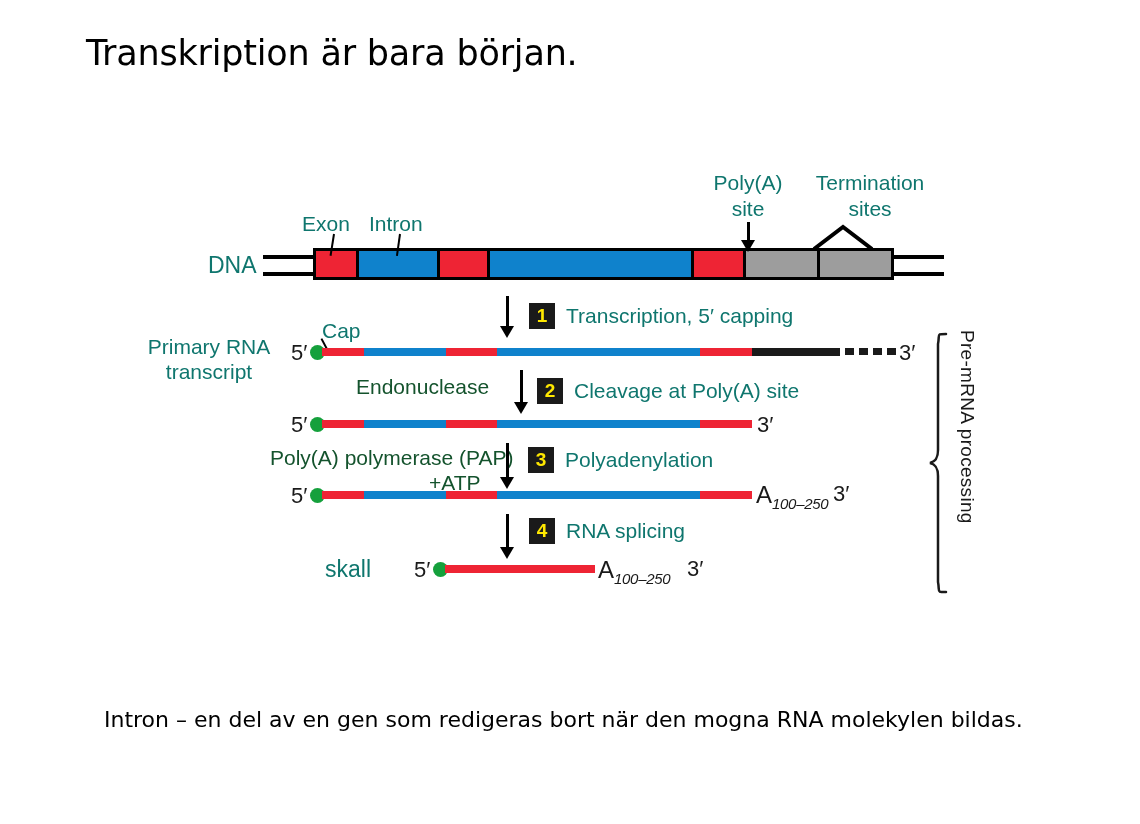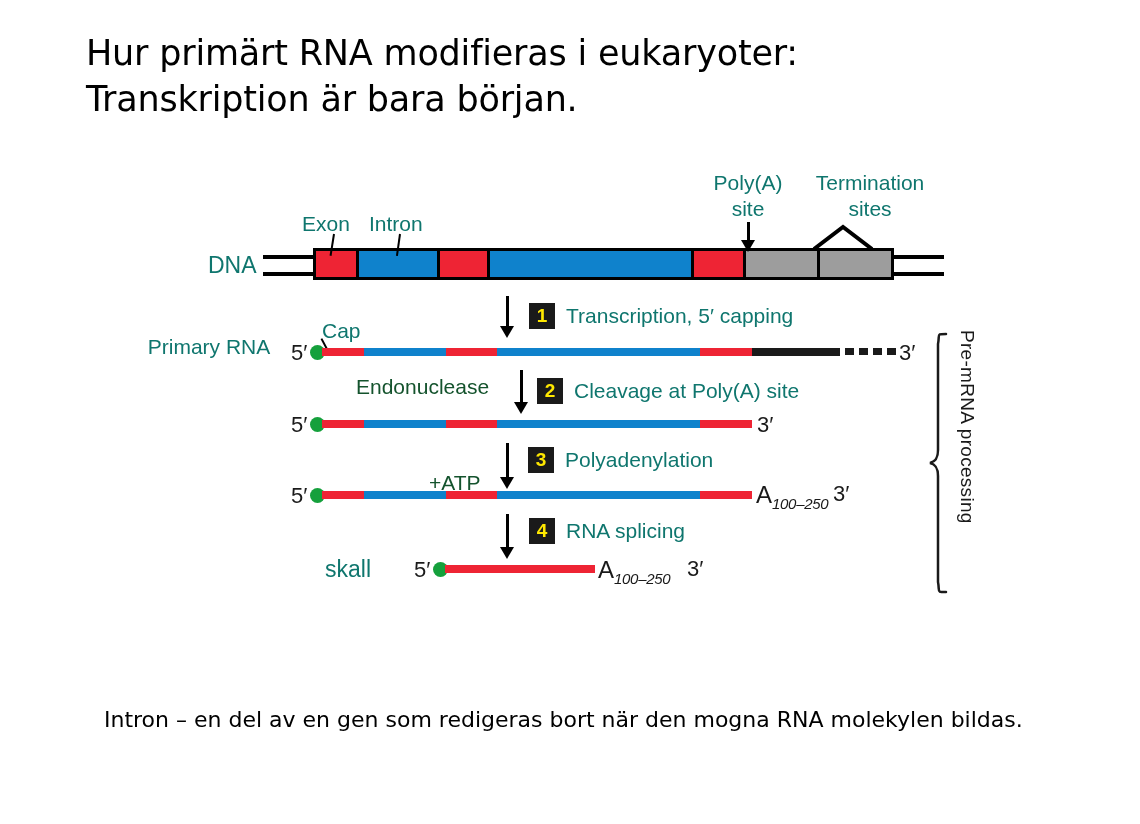--- a/index.html
+++ b/index.html
@@ -202,21 +202,20 @@
     font-size: 22px;
     line-height: 34px;
     color: #000;
     white-space: nowrap;
   }
 </style>
 </head>
 <body>
 
 <div id="title-block">
-  <div class="title-line">Hur primärt RNA modifieras i eukaryoter:</div>
   <div class="title-line">Transkription är bara början.</div>
 </div>
 
 <div id="figure">
 
   <div class="lbl abs" style="left:208px; top:253px; font-size:23px;">DNA</div>
 
   <div class="duplex-line" style="left:263px; top:255px; width:52px;"></div>
   <div class="duplex-line" style="left:263px; top:272px; width:52px;"></div>
 
@@ -249,20 +248,21 @@
   <svg id="term-chevron" viewBox="0 0 62 26">
     <polyline points="2,25 31,3 60,25" fill="none" stroke="#000" stroke-width="4" stroke-linejoin="miter"></polyline>
   </svg>
 
   <div class="step-arrow-shaft" style="left:506px; top:296px; height:38px;"></div>
   <div class="arrow-head" style="left:500px; top:326px;"></div>
   <div class="badge" style="left:529px; top:303px;">1</div>
   <div class="lbl abs" style="left:566px; top:303px;">Transcription, 5′ capping</div>
 
   <div class="lbl abs center" style="left:133px; top:334px; width:152px;">Primary RNA</div>
+  <div class="lbl abs center" style="left:133px; top:359px; width:152px;">transcript</div>
 
   <div class="prime abs" style="left:291px; top:340px;">5′</div>
   <div class="capdot" style="left:310px; top:345px;"></div>
   <div class="lbl abs" style="left:322px; top:318px;">Cap</div>
   <div class="leader" style="left:327px; top:337px; height:14px; transform:rotate(-28deg); transform-origin: bottom center;"></div>
 
   <div class="strand" style="left:322px; top:348px; width:518px;">
     <div class="sg red" style="width:42px;"></div>
     <div class="sg blue" style="width:82px;"></div>
     <div class="sg red" style="width:51px;"></div>
@@ -288,20 +288,21 @@
   <div class="capdot" style="left:310px; top:417px;"></div>
   <div class="strand" style="left:322px; top:420px; width:430px;">
     <div class="sg red" style="width:42px;"></div>
     <div class="sg blue" style="width:82px;"></div>
     <div class="sg red" style="width:51px;"></div>
     <div class="sg blue" style="width:203px;"></div>
     <div class="sg red" style="flex:1;"></div>
   </div>
   <div class="prime abs" style="left:757px; top:412px;">3′</div>
 
+  <div class="lbl abs cyan" style="left:270px; top:445px;">Poly(A) polymerase (PAP)</div>
   <div class="lbl abs cyan" style="left:429px; top:470px;">+ATP</div>
   <div class="step-arrow-shaft" style="left:506px; top:443px; height:42px;"></div>
   <div class="arrow-head" style="left:500px; top:477px;"></div>
   <div class="badge" style="left:528px; top:447px;">3</div>
   <div class="lbl abs" style="left:565px; top:447px;">Polyadenylation</div>
 
   <div class="prime abs" style="left:291px; top:483px;">5′</div>
   <div class="capdot" style="left:310px; top:488px;"></div>
   <div class="strand" style="left:322px; top:491px; width:430px;">
     <div class="sg red" style="width:42px;"></div>

